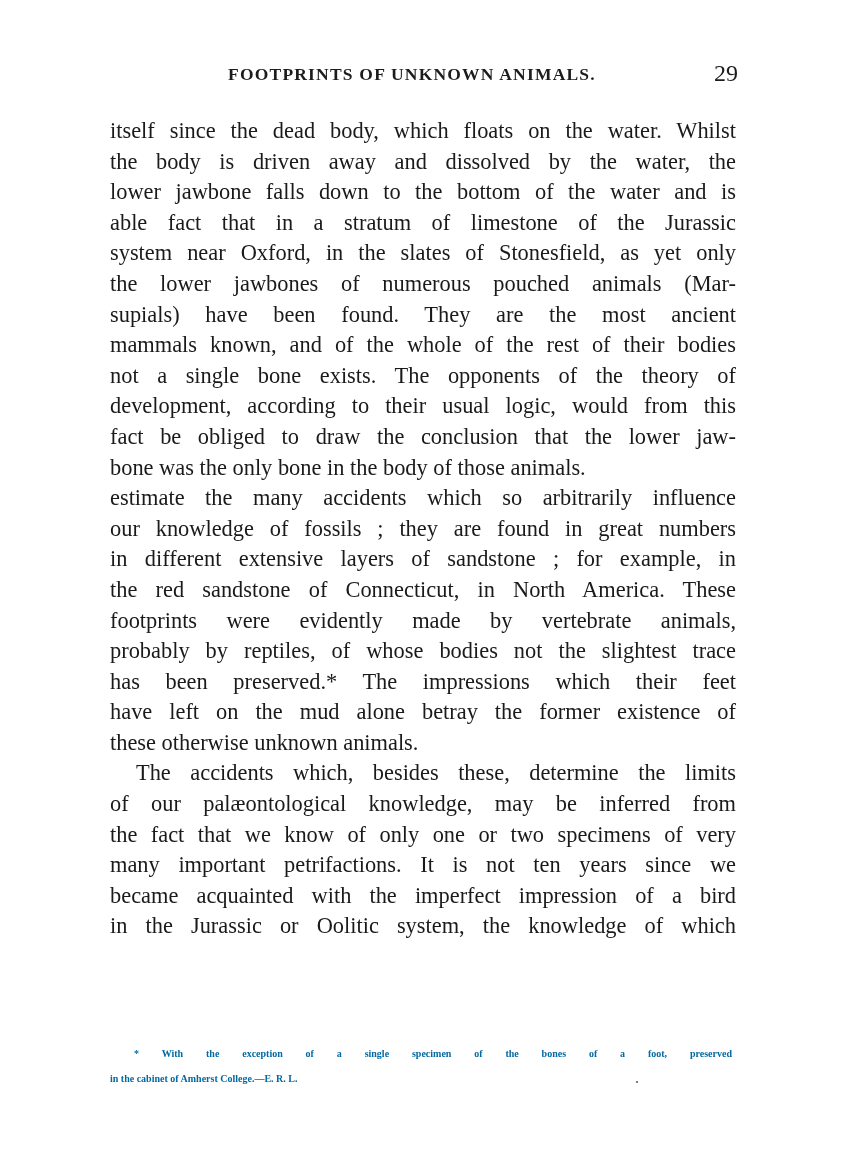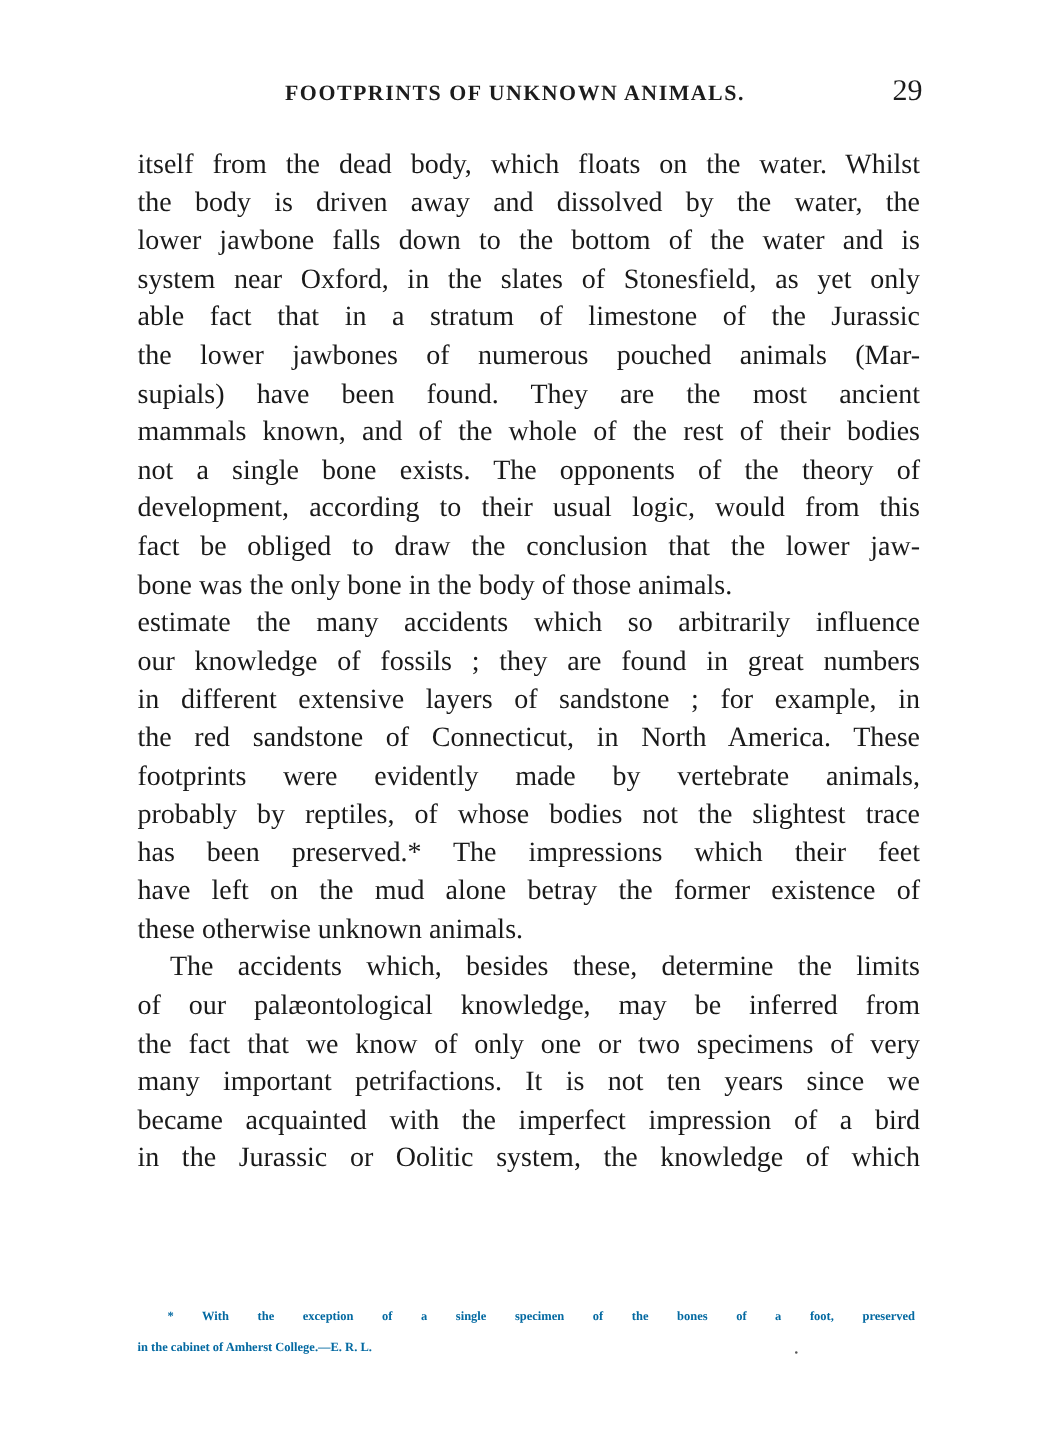--- a/index.html
+++ b/index.html
@@ -46,25 +46,25 @@
 <body>
 
 <div class="page">
   <div class="running-head">
     <span class="running-title">FOOTPRINTS OF UNKNOWN ANIMALS.</span>
     <span class="page-number">29</span>
   </div>
 
   <div class="body-text">
     <div>
-      <span class="line">itself from the dead body, which floats on the water.  Whilst</span>
+      <span class="line">itself since the dead body, which floats on the water.  Whilst</span>
       <span class="line">the body is driven away and dissolved by the water, the</span>
       <span class="line">lower jawbone falls down to the bottom of the water and is</span>
+      <span class="line">able fact that in a stratum of limestone of the Jurassic</span>
       <span class="line">system near Oxford, in the slates of Stonesfield, as yet only</span>
-      <span class="line">able fact that in a stratum of limestone of the Jurassic</span>
       <span class="line">the lower jawbones of numerous pouched animals (Mar-</span>
       <span class="line">supials) have been found.  They are the most ancient</span>
       <span class="line">mammals known, and of the whole of the rest of their bodies</span>
       <span class="line">not a single bone exists.  The opponents of the theory of</span>
       <span class="line">development, according to their usual logic, would from this</span>
       <span class="line">fact be obliged to draw the conclusion that the lower jaw-</span>
       <span class="line last">bone was the only bone in the body of those animals.</span>
     </div>
     <div>
       <span class="line">estimate the many accidents which so arbitrarily influence</span>

